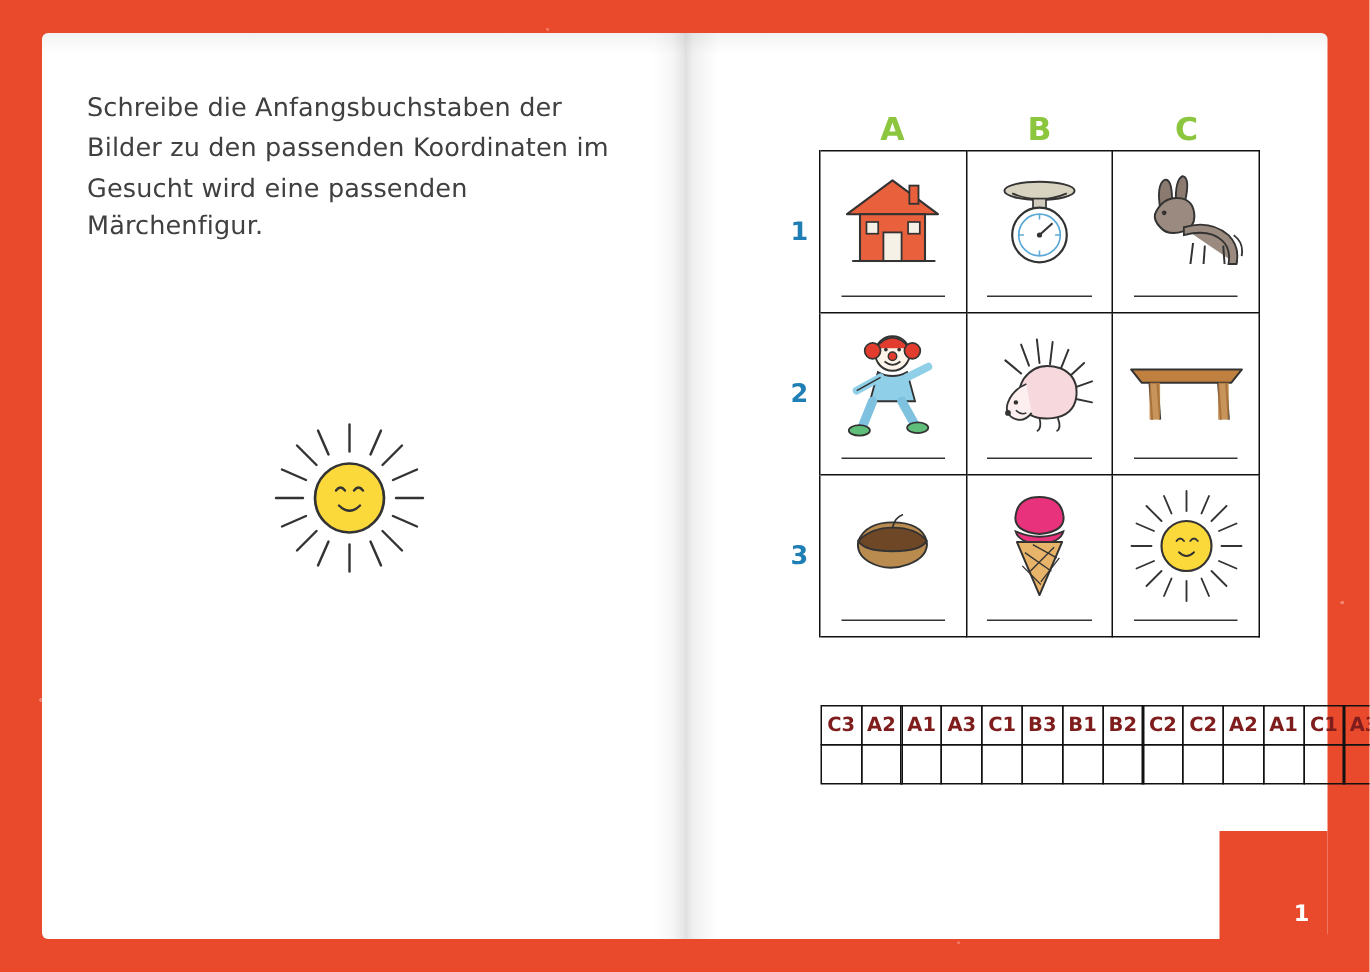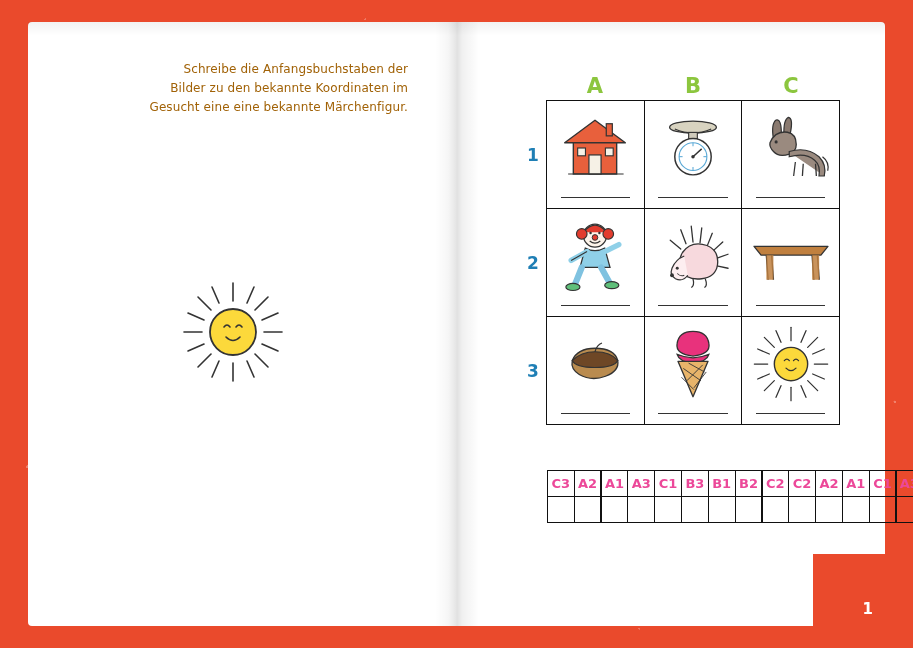--- a/index.html
+++ b/index.html
@@ -46,24 +46,23 @@
   }
   .page-top-curve{
     position:absolute;left:0;right:0;top:0;height:14px;
     background:linear-gradient(to bottom, rgba(0,0,0,.05), rgba(0,0,0,0));
     pointer-events:none;
   }
 
   
   .instructions{
     position:absolute;left:30px;top:38px;width:350px;
-    color:#a16207;font-size:12px;line-height:1.52;
+    color:#404040;font-size:17px;line-height:1.52;
     font-family:"DejaVu Sans",sans-serif;
     letter-spacing:.1px;
-    text-align:right;
   }
   .instructions p{margin:0;}
   .instructions p + p{margin-top:1px;}
 
   
   .left-sun{position:absolute;left:150px;top:255px;width:110px;height:110px;}
 
   
   .grid-wrap{position:absolute;left:492px;top:50px;width:320px;}
   .col-labels{display:flex;height:28px;}
@@ -88,21 +87,21 @@
     position:absolute;left:14%;right:14%;bottom:10px;height:0;
     border-bottom:1.1px solid #333;
   }
 
   
   .solution{position:absolute;left:520px;top:448px;}
   .sol-row{display:flex;}
   .sol-cell{
     width:26px;height:25px;border:1.2px solid #111;margin-left:-1.2px;
     display:flex;align-items:center;justify-content:center;
-    color:#ec4899;font-size:13px;font-weight:600;
+    color:#7f1d1d;font-size:13px;font-weight:600;
     font-family:"DejaVu Sans",sans-serif;
   }
   .sol-row.blank .sol-cell{margin-top:-1.2px;}
 
   
   .corner{
     position:absolute;right:0;bottom:0;width:72px;height:72px;overflow:hidden;
   }
   .corner-shape{
     position:absolute;right:-6px;bottom:-6px;width:92px;height:92px;
@@ -116,22 +115,22 @@
 <body>
 
 <div class="speckle"></div>
 
 <div class="page">
 
   <div class="page-top-curve"></div>
 
   <div class="instructions">
     <p>Schreibe die Anfangsbuchstaben der</p>
-    <p>Bilder zu den bekannte Koordinaten im</p>
-    <p>Gesucht eine eine bekannte Märchenfigur.</p>
+    <p>Bilder zu den passenden Koordinaten im</p>
+    <p>Gesucht wird eine passenden Märchenfigur.</p>
   </div>
 
   <div class="left-sun">
     <svg viewBox="0 0 110 110" width="110" height="110">
       <g stroke="#333" stroke-width="1.6" stroke-linecap="round">
         <line x1="55" y1="6" x2="55" y2="24"></line>
         <line x1="55" y1="86" x2="55" y2="104"></line>
         <line x1="6" y1="55" x2="24" y2="55"></line>
         <line x1="86" y1="55" x2="104" y2="55"></line>
         <line x1="20" y1="20" x2="33" y2="33"></line>

